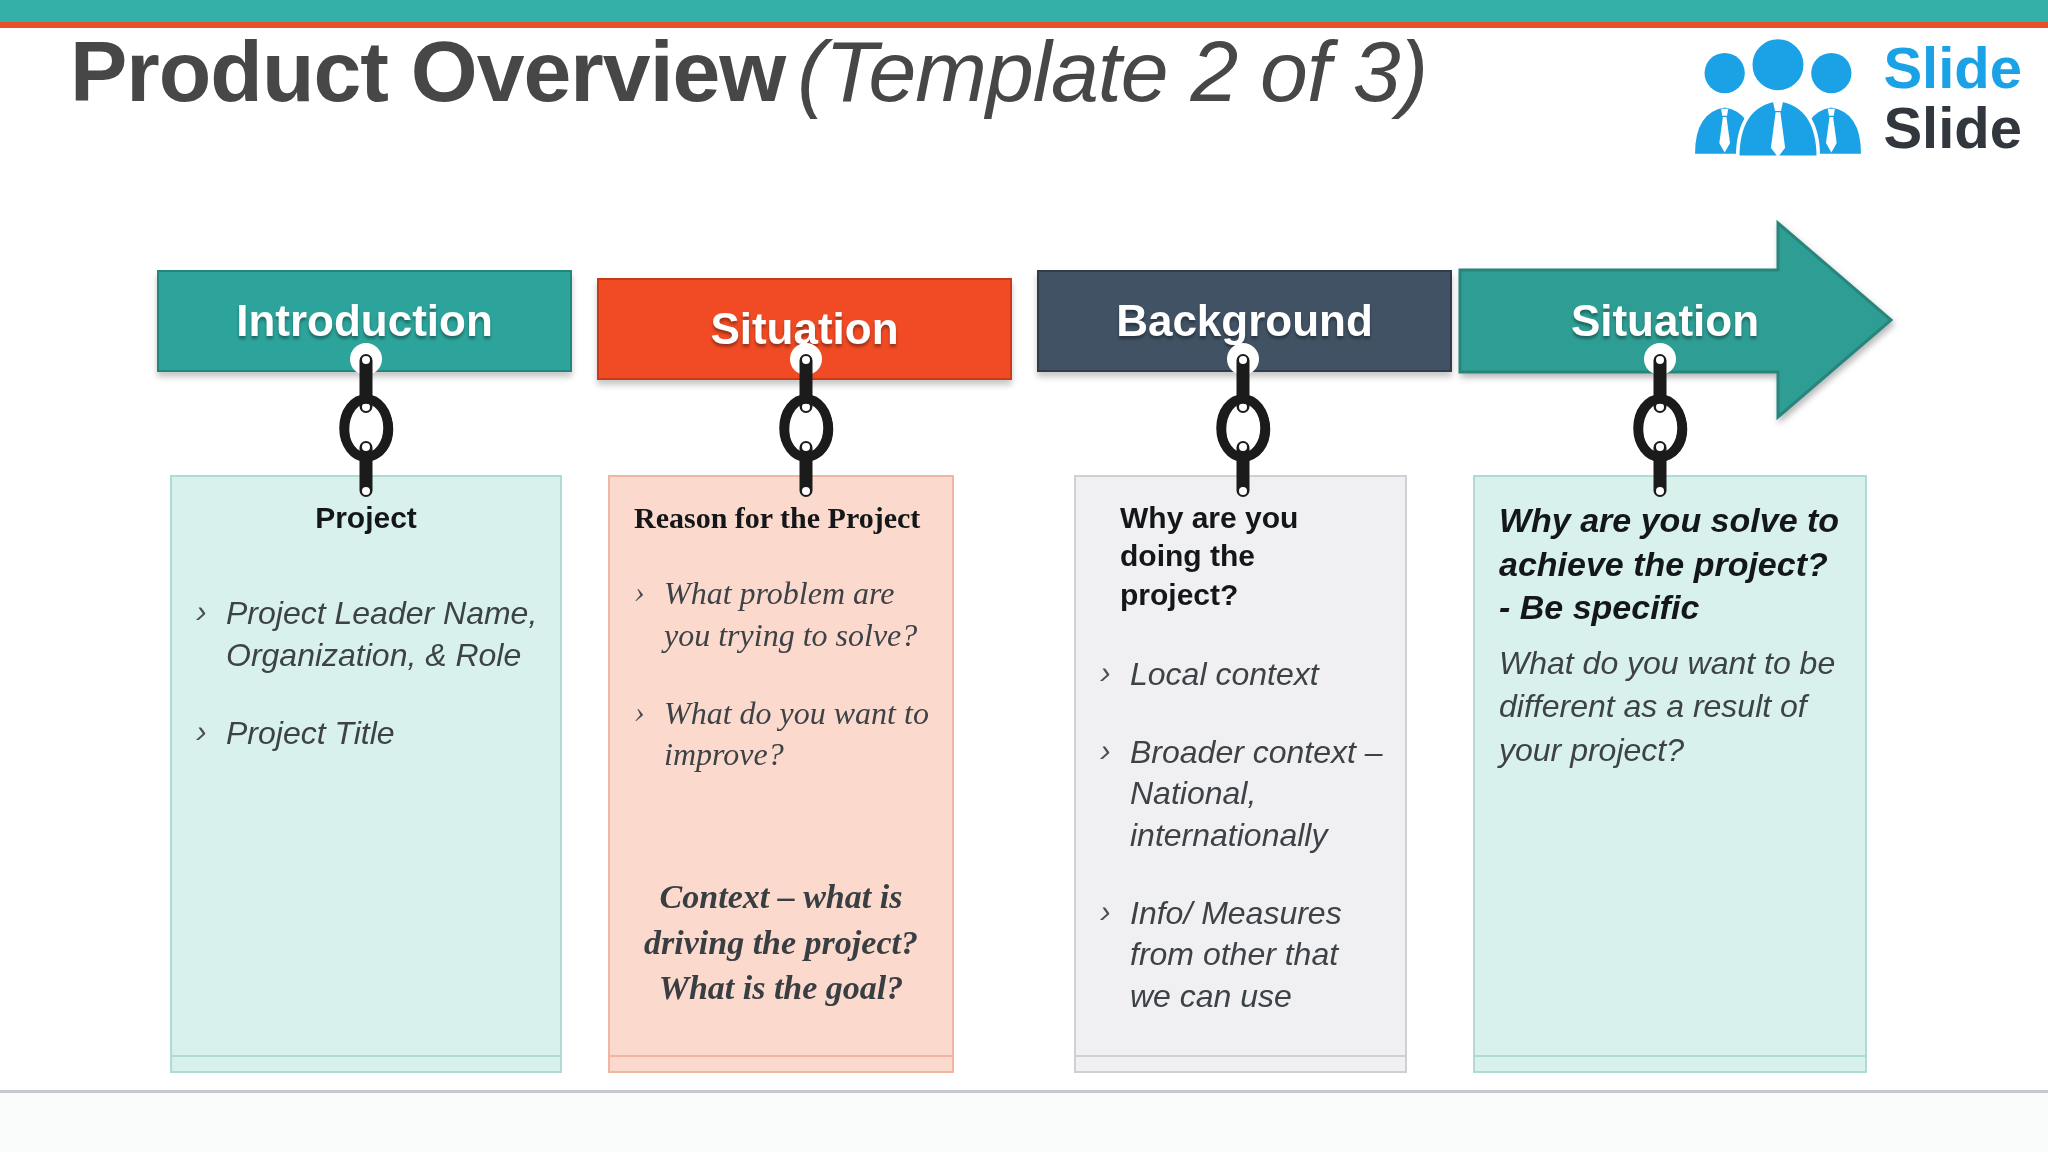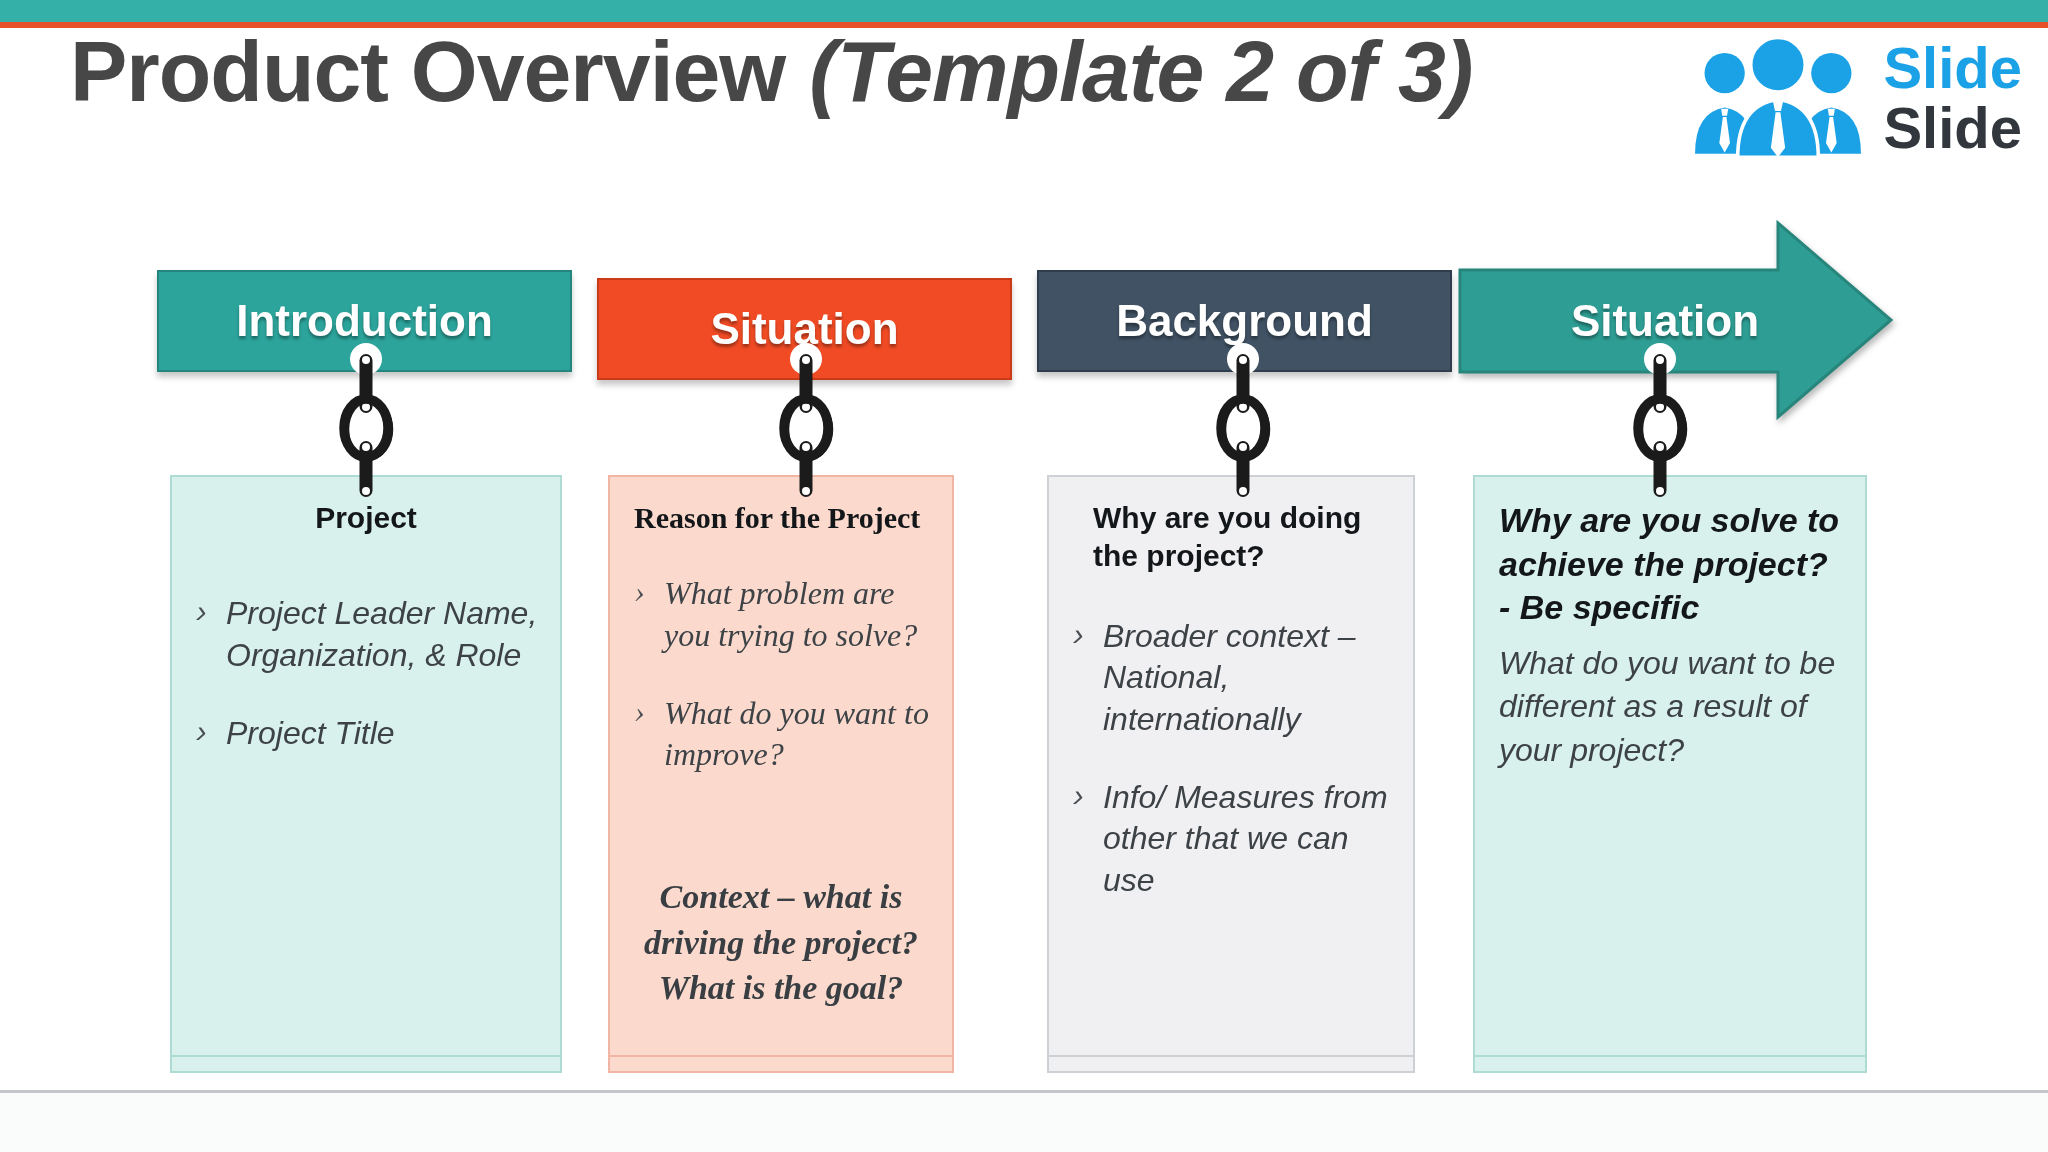--- a/index.html
+++ b/index.html
@@ -6,21 +6,21 @@
   body{
     width:2048px;height:1152px;position:relative;overflow:hidden;
     background:#ffffff;font-family:"Liberation Sans","DejaVu Sans",sans-serif;
   }
   
   .topbar{position:absolute;left:0;top:0;width:100%;height:22px;}
   .accent-line{position:absolute;left:0;top:22px;width:100%;height:6px;}
   
   .slide-title{position:absolute;left:70px;top:22px;font-size:86px;color:#474747;white-space:nowrap;letter-spacing:-1px;}
   .slide-title .main{font-weight:bold;}
-  .slide-title .suffix{font-style:italic;font-weight:700;margin-left:24px;}
+  .slide-title .suffix{font-style:italic;font-weight:400;margin-left:12px;}
   
   .logo{position:absolute;right:26px;top:34px;display:flex;align-items:center;gap:10px;text-align:center;}
   .logo-text{font-weight:bold;font-size:58px;line-height:1.04;}
   .logo-text .w1{display:block;}
   .logo-text .w2{display:block;}
   
   .hdr{
     position:absolute;top:270px;height:102px;width:415px;box-sizing:border-box;
     border:2px solid transparent;display:flex;align-items:center;justify-content:center;
     color:#fff;font-weight:bold;font-size:44px;
@@ -41,21 +41,21 @@
   .bullets{list-style:none;margin:0;padding:0 18px 0 22px;}
   .bullets li{position:relative;padding-left:32px;font-style:italic;color:#3d4247;font-size:32px;line-height:1.3;margin-top:36px;}
   .bullets li::before{content:"\203A";position:absolute;left:2px;top:-2px;color:#4a4f54;}
   .box-para{font-style:italic;color:#3d4247;font-size:32px;line-height:1.36;padding:12px 22px 0 24px;}
   .footer-note{position:absolute;left:14px;right:14px;bottom:60px;text-align:center;
     font-weight:bold;font-style:italic;font-size:34px;color:#393e43;line-height:1.34;}
   .chain{position:absolute;top:341px;width:60px;height:158px;z-index:4;}
   
   .c1 .hdr{left:157px;}  .c1 .box{left:170px;width:392px;}  .c1 .chain{left:336px;}
   .c2 .hdr{left:597px;}  .c2 .box{left:608px;width:346px;font-family:Liberation Serif, serif;}  .c2 .chain{left:776px;}
-  .c3 .hdr{left:1037px;} .c3 .box{left:1047px;width:368px;} .c3 .chain{left:1213px;}
+  .c3 .hdr{left:1037px;} .c3 .box{left:1074px;width:333px;} .c3 .chain{left:1213px;}
   .c4 .hdr{left:1470px;} .c4 .box{left:1473px;width:394px;} .c4 .chain{left:1630px;}
   .c1 .box-title{text-align:center;}
   .c1 .bullets{margin-top:56px;}
   .c2 .bullets{margin-top:36px;}
   .c3 .bullets{margin-top:40px;}
   .c3 .box-title{padding-left:44px;max-width:330px;}
   
   .bottom-line{position:absolute;left:0;top:1090px;width:100%;height:3px;}
   .bottom-area{position:absolute;left:0;top:1093px;width:100%;height:59px;background:#fafbfb;}
 </style>
@@ -169,20 +169,21 @@
       <circle cx="30" cy="19" r="4" fill="#ffffff"></circle>
       <circle cx="30" cy="66" r="4" fill="#ffffff"></circle>
       <circle cx="30" cy="106" r="4" fill="#ffffff"></circle>
       <circle cx="30" cy="150" r="4" fill="#ffffff"></circle>
       <ellipse cx="30" cy="87" rx="22" ry="29" fill="none" class="ink-stroke" stroke-width="9.5" stroke="#1b1b1b"></ellipse>
       <ellipse cx="34" cy="88.5" rx="22" ry="29" fill="none" class="ink-stroke" stroke-width="2.5" stroke="#1b1b1b"></ellipse>
     </svg>
     <div class="box" style="background: rgb(240, 240, 242); border-color: rgb(205, 208, 212);">
       <div class="box-title">Why are you doing the project?</div>
       <ul class="bullets">
+          <li>Local context</li>
           <li>Broader context – National, internationally</li>
           <li>Info/ Measures from other that we can use</li>
         </ul>
 
       <div class="box-footer" style="border-top-color: rgb(205, 208, 212);"></div>
     </div>
   </div>
 
   <div class="col c4">
     <svg class="arrow-svg" viewBox="0 0 436 200">

